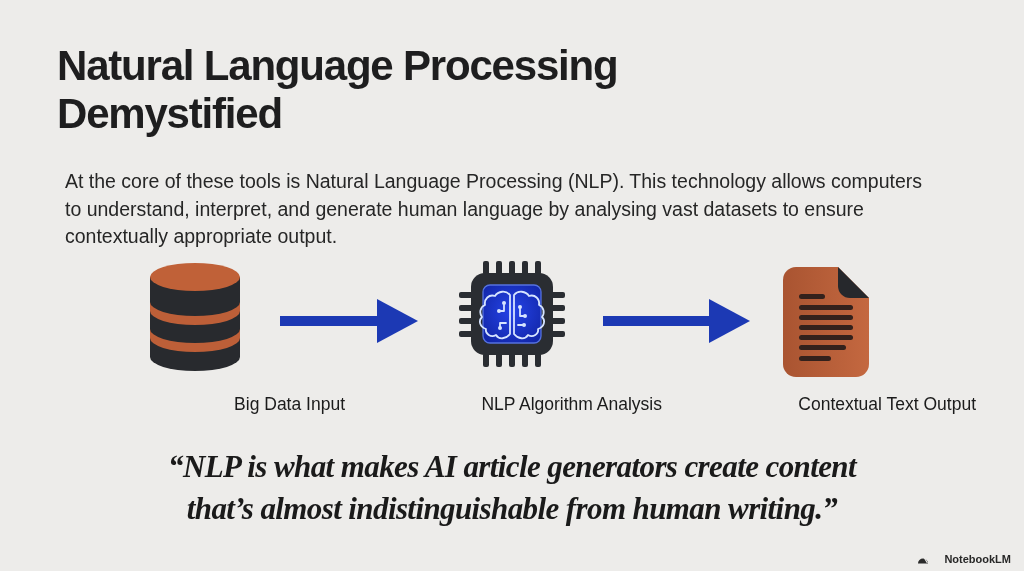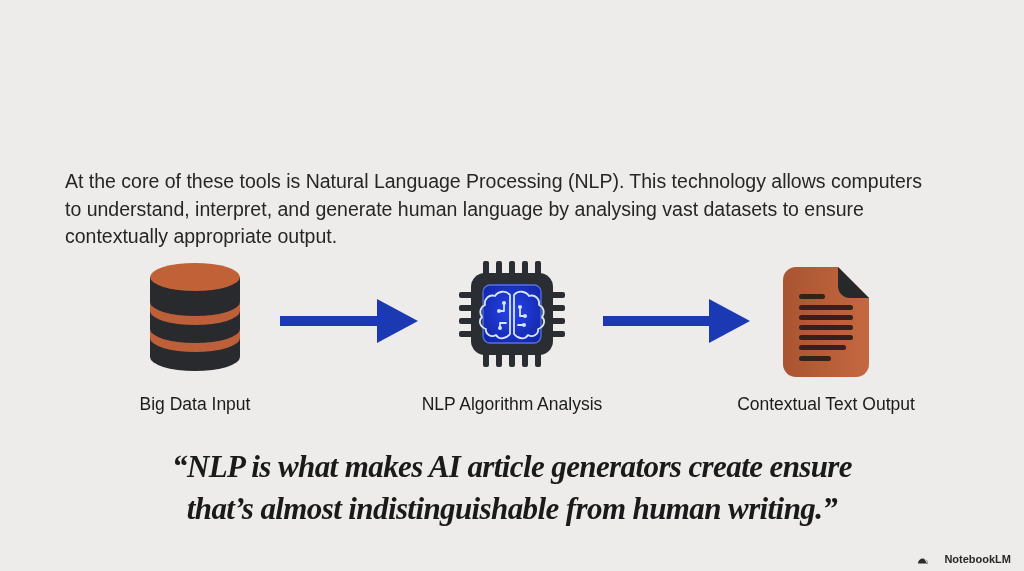--- a/index.html
+++ b/index.html
@@ -40,21 +40,21 @@
   .icon-db   { left: 149px; top: 262px; width: 92px;  height: 110px; }
   .icon-chip { left: 459px; top: 261px; width: 106px; height: 106px; }
   .icon-doc  { left: 782px; top: 266px; width: 88px;  height: 112px; }
   .arrow-box { position: absolute; top: 295px; height: 52px; }
   .arrow-1 { left: 280px; width: 140px; }
   .arrow-2 { left: 603px; width: 149px; }
   .step-label {
     position: absolute;
     top: 394px;
     width: 300px;
-    text-align: center;
+    text-align: right;
     font-size: 17.5px;
     color: #1b1b1b;
   }
   .label-1 { left: 45px;  }
   .label-2 { left: 362px; }
   .label-3 { left: 676px; }
   .quote {
     position: absolute;
     left: 32px; top: 446px;
     width: 960px;
@@ -80,20 +80,22 @@
     color: #272727;
   }
   .watermark svg { display: block; }
   svg { display: block; }
 </style>
 </head>
 <body>
 
 <div class="slide">
 
+  <h1 class="title">Natural Language Processing
+Demystified</h1>
 
   <p class="body-text">At the core of these tools is Natural Language Processing (NLP). This technology allows computers
 to understand, interpret, and generate human language by analysing vast datasets to ensure
 contextually appropriate output.</p>
 
   <div class="diagram">
 
     <div class="icon-box icon-db">
       <svg width="92" height="110" viewBox="0 0 92 110" aria-hidden="true">
         <path d="M1 15 v80 a45 14 0 0 0 90 0 V15 Z" fill="#282a2e"></path>
@@ -186,21 +188,21 @@
           <rect x="17" y="90" width="32" height="5" rx="2.5"></rect>
         </g>
       </svg>
     </div>
 
     <div class="step-label label-1">Big Data Input</div>
     <div class="step-label label-3">Contextual Text Output</div>
     <div class="step-label label-2">NLP Algorithm Analysis</div>
   </div>
 
-  <blockquote class="quote">“NLP is what makes AI article generators create ensure
+  <blockquote class="quote">“NLP is what makes AI article generators create content
 that’s almost indistinguishable from human writing.”</blockquote>
 
   <div class="watermark">
     <span>
       <svg width="12" height="12" viewBox="0 0 12 12" aria-hidden="true">
         <path d="M1 10.5 a5 5 0 0 1 10 0 z" fill="#2b2b2b"></path>
         <path d="M7.2 4.6 L10.4 10" stroke="#edecea" stroke-width="1.1"></path>
       </svg>
     </span>
     <span>NotebookLM</span>

